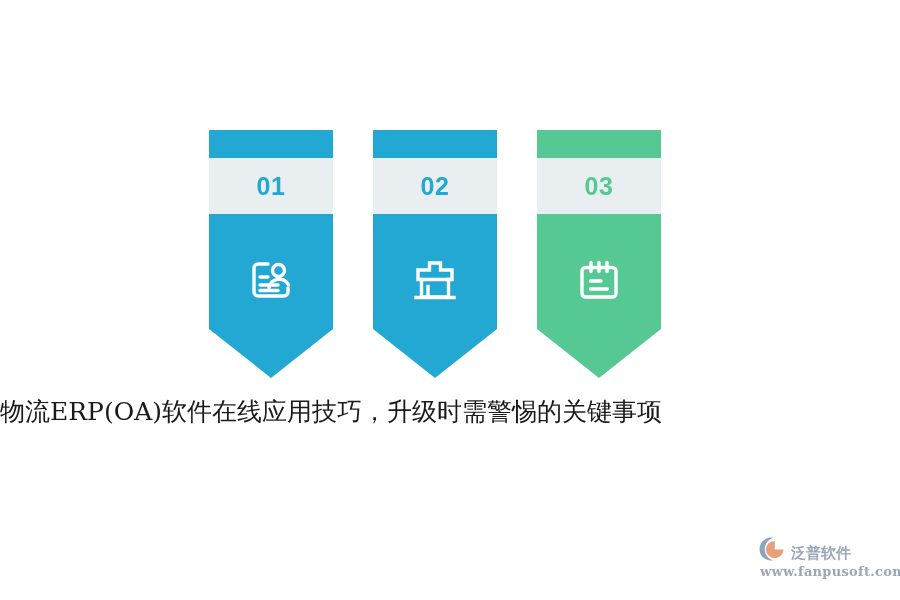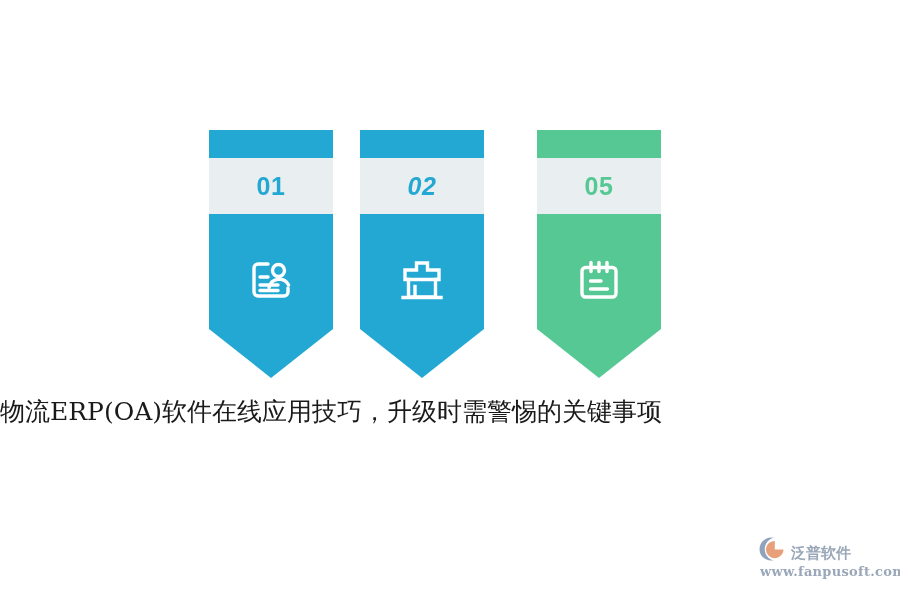--- a/index.html
+++ b/index.html
@@ -32,21 +32,21 @@
   }
 
   .banner {
     position: absolute;
     top: 0;
     width: 124px;
     height: 248px;
   }
 
   .banner-1 { left: 209px; }
-  .banner-2 { left: 360px; font-style: italic; }
+  .banner-2 { left: 373px; }
   .banner-3 { left: 537px; }
 
   
   .banner-body {
     position: absolute;
     left: 0;
     top: 0;
     width: 100%;
     height: 100%;
     -webkit-clip-path: polygon(0 0, 100% 0, 100% 80.2%, 50% 100%, 0 80.2%);
@@ -193,21 +193,21 @@
           <path d="M12.5 25.5 V43 H39.5 V25.5"></path>
           <line x1="19" y1="32.5" x2="19" y2="43"></line>
           <line x1="7" y1="43.5" x2="45" y2="43.5"></line>
         </svg>
       </div>
     </div>
 
     <div class="banner banner-3">
       <div class="banner-body"></div>
       <div class="banner-numband">
-        <span class="banner-number">05</span>
+        <span class="banner-number">03</span>
       </div>
       <div class="banner-icon">
         <svg viewBox="0 0 52 52" fill="none" xmlns="http://www.w3.org/2000/svg" stroke="#ffffff" stroke-width="3.4" stroke-linecap="round" stroke-linejoin="round">
           <rect x="9" y="13.5" width="34" height="29.5" rx="3.5"></rect>
           <line x1="18" y1="8.5" x2="18" y2="17.5"></line>
           <line x1="26" y1="8.5" x2="26" y2="17.5"></line>
           <line x1="34" y1="8.5" x2="34" y2="17.5"></line>
           <line x1="17.5" y1="27" x2="28" y2="27"></line>
           <line x1="17.5" y1="35" x2="34.5" y2="35"></line>
         </svg>

